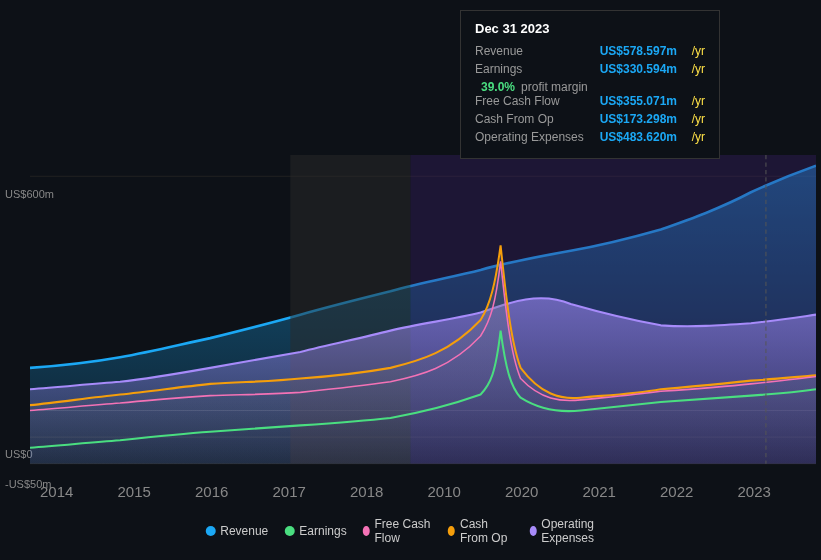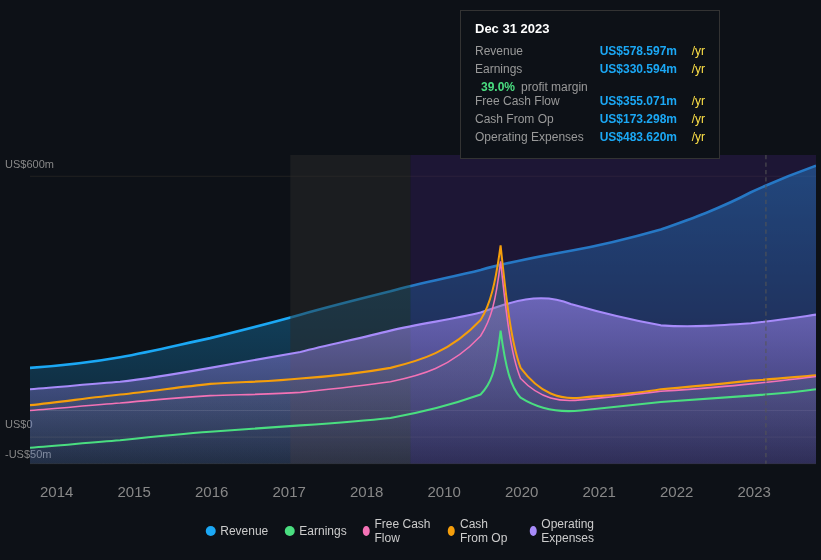--- a/index.html
+++ b/index.html
@@ -75,20 +75,21 @@
       color: #4ade80;
       font-weight: bold;
     }
 
     
     .y-label {
       position: absolute;
       left: 5px;
       font-size: 11px;
       color: #888;
+      margin-top: 30px;
     }
 
     
     .x-labels {
       position: absolute;
       bottom: 60px;
       left: 0;
       right: 0;
       display: flex;
       justify-content: space-between;

